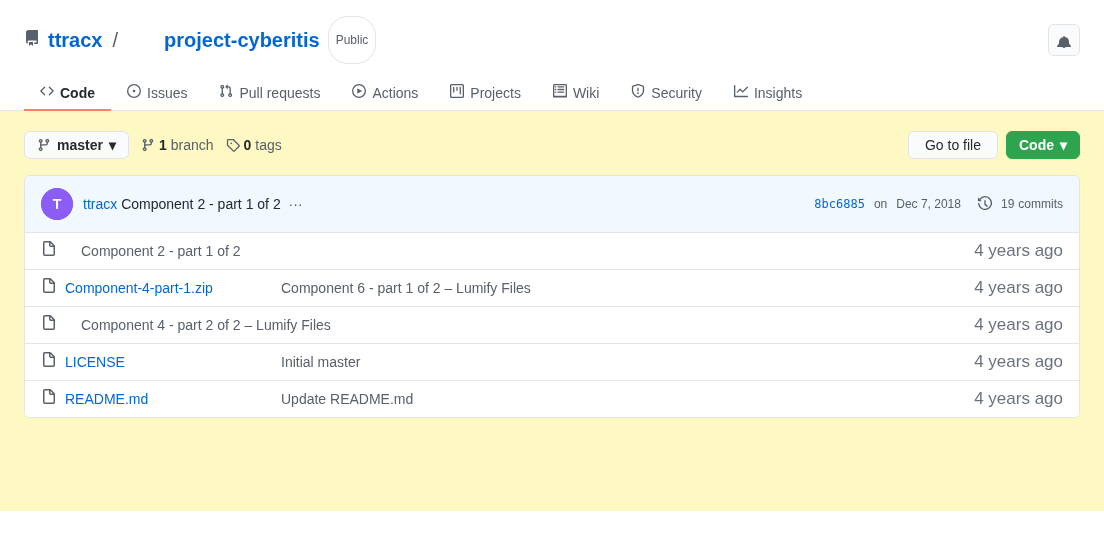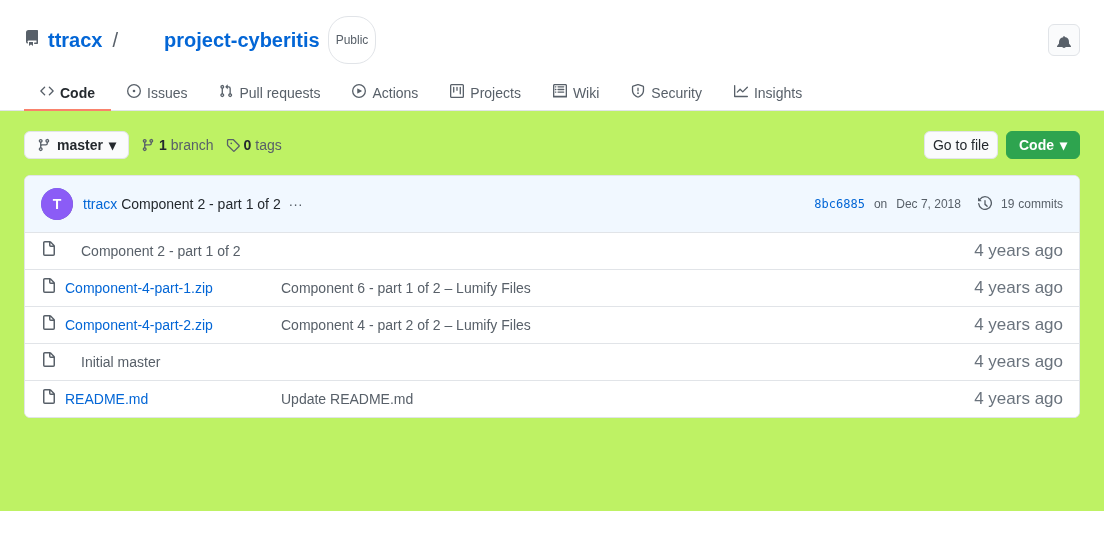--- a/index.html
+++ b/index.html
@@ -99,21 +99,21 @@
       font-weight: 600;
       border-bottom: 2px solid #f9826c;
     }
     .tab-icon {
       font-size: 14px;
       color: #586069;
     }
     
     .main-content {
       padding: 20px 24px;
-      background: #bef264;
+      background: #fef9c3;
       min-height: 400px;
     }
     
     .branch-bar {
       display: flex;
       align-items: center;
       justify-content: space-between;
       margin-bottom: 16px;
     }
     .branch-left {
@@ -157,21 +157,21 @@
     .tag-link .count {
       font-weight: 600;
       color: #24292e;
     }
     .branch-right {
       display: flex;
       align-items: center;
       gap: 8px;
     }
     .go-to-file-btn {
-      padding: 5px 8px;
+      padding: 5px 16px;
       border: 1px solid #e1e4e8;
       border-radius: 6px;
       background: #fafbfc;
       cursor: pointer;
       font-size: 14px;
       color: #24292e;
     }
     .code-btn {
       display: flex;
       align-items: center;
@@ -451,28 +451,28 @@
                 <path fill-rule="evenodd" d="M3.75 1.5a.25.25 0 00-.25.25v11.5c0 .138.112.25.25.25h8.5a.25.25 0 00.25-.25V6H9.75A1.75 1.75 0 018 4.25V1.5H3.75zm5.75.56v2.19c0 .138.112.25.25.25h2.19L9.5 2.06zM2 1.75C2 .784 2.784 0 3.75 0h5.086c.464 0 .909.184 1.237.513l3.414 3.414c.329.328.513.773.513 1.237v8.086A1.75 1.75 0 0112.25 15h-8.5A1.75 1.75 0 012 13.25V1.75z"></path>
               </svg></span>
     <a class="file-name">Component-4-part-1.zip</a>
     <span class="file-commit">Component 6 - part 1 of 2 – Lumify Files</span>
     <span class="file-time">4 years ago</span>
   </div>
           <div class="file-row">
     <span class="file-icon"><svg width="16" height="16" viewBox="0 0 16 16" fill="currentColor" style="color:#586069">
                 <path fill-rule="evenodd" d="M3.75 1.5a.25.25 0 00-.25.25v11.5c0 .138.112.25.25.25h8.5a.25.25 0 00.25-.25V6H9.75A1.75 1.75 0 018 4.25V1.5H3.75zm5.75.56v2.19c0 .138.112.25.25.25h2.19L9.5 2.06zM2 1.75C2 .784 2.784 0 3.75 0h5.086c.464 0 .909.184 1.237.513l3.414 3.414c.329.328.513.773.513 1.237v8.086A1.75 1.75 0 0112.25 15h-8.5A1.75 1.75 0 012 13.25V1.75z"></path>
               </svg></span>
-    <a class="file-name">Component-4-part-2.zip</a>
     <span class="file-commit">Component 4 - part 2 of 2 – Lumify Files</span>
     <span class="file-time">4 years ago</span>
   </div>
           <div class="file-row">
     <span class="file-icon"><svg width="16" height="16" viewBox="0 0 16 16" fill="currentColor" style="color:#586069">
                 <path fill-rule="evenodd" d="M3.75 1.5a.25.25 0 00-.25.25v11.5c0 .138.112.25.25.25h8.5a.25.25 0 00.25-.25V6H9.75A1.75 1.75 0 018 4.25V1.5H3.75zm5.75.56v2.19c0 .138.112.25.25.25h2.19L9.5 2.06zM2 1.75C2 .784 2.784 0 3.75 0h5.086c.464 0 .909.184 1.237.513l3.414 3.414c.329.328.513.773.513 1.237v8.086A1.75 1.75 0 0112.25 15h-8.5A1.75 1.75 0 012 13.25V1.75z"></path>
               </svg></span>
+    <a class="file-name">LICENSE</a>
     <span class="file-commit">Initial master</span>
     <span class="file-time">4 years ago</span>
   </div>
           <div class="file-row">
     <span class="file-icon"><svg width="16" height="16" viewBox="0 0 16 16" fill="currentColor" style="color:#586069">
                 <path fill-rule="evenodd" d="M3.75 1.5a.25.25 0 00-.25.25v11.5c0 .138.112.25.25.25h8.5a.25.25 0 00.25-.25V6H9.75A1.75 1.75 0 018 4.25V1.5H3.75zm5.75.56v2.19c0 .138.112.25.25.25h2.19L9.5 2.06zM2 1.75C2 .784 2.784 0 3.75 0h5.086c.464 0 .909.184 1.237.513l3.414 3.414c.329.328.513.773.513 1.237v8.086A1.75 1.75 0 0112.25 15h-8.5A1.75 1.75 0 012 13.25V1.75z"></path>
               </svg></span>
     <a class="file-name">README.md</a>
     <span class="file-commit">Update README.md</span>
     <span class="file-time">4 years ago</span>

